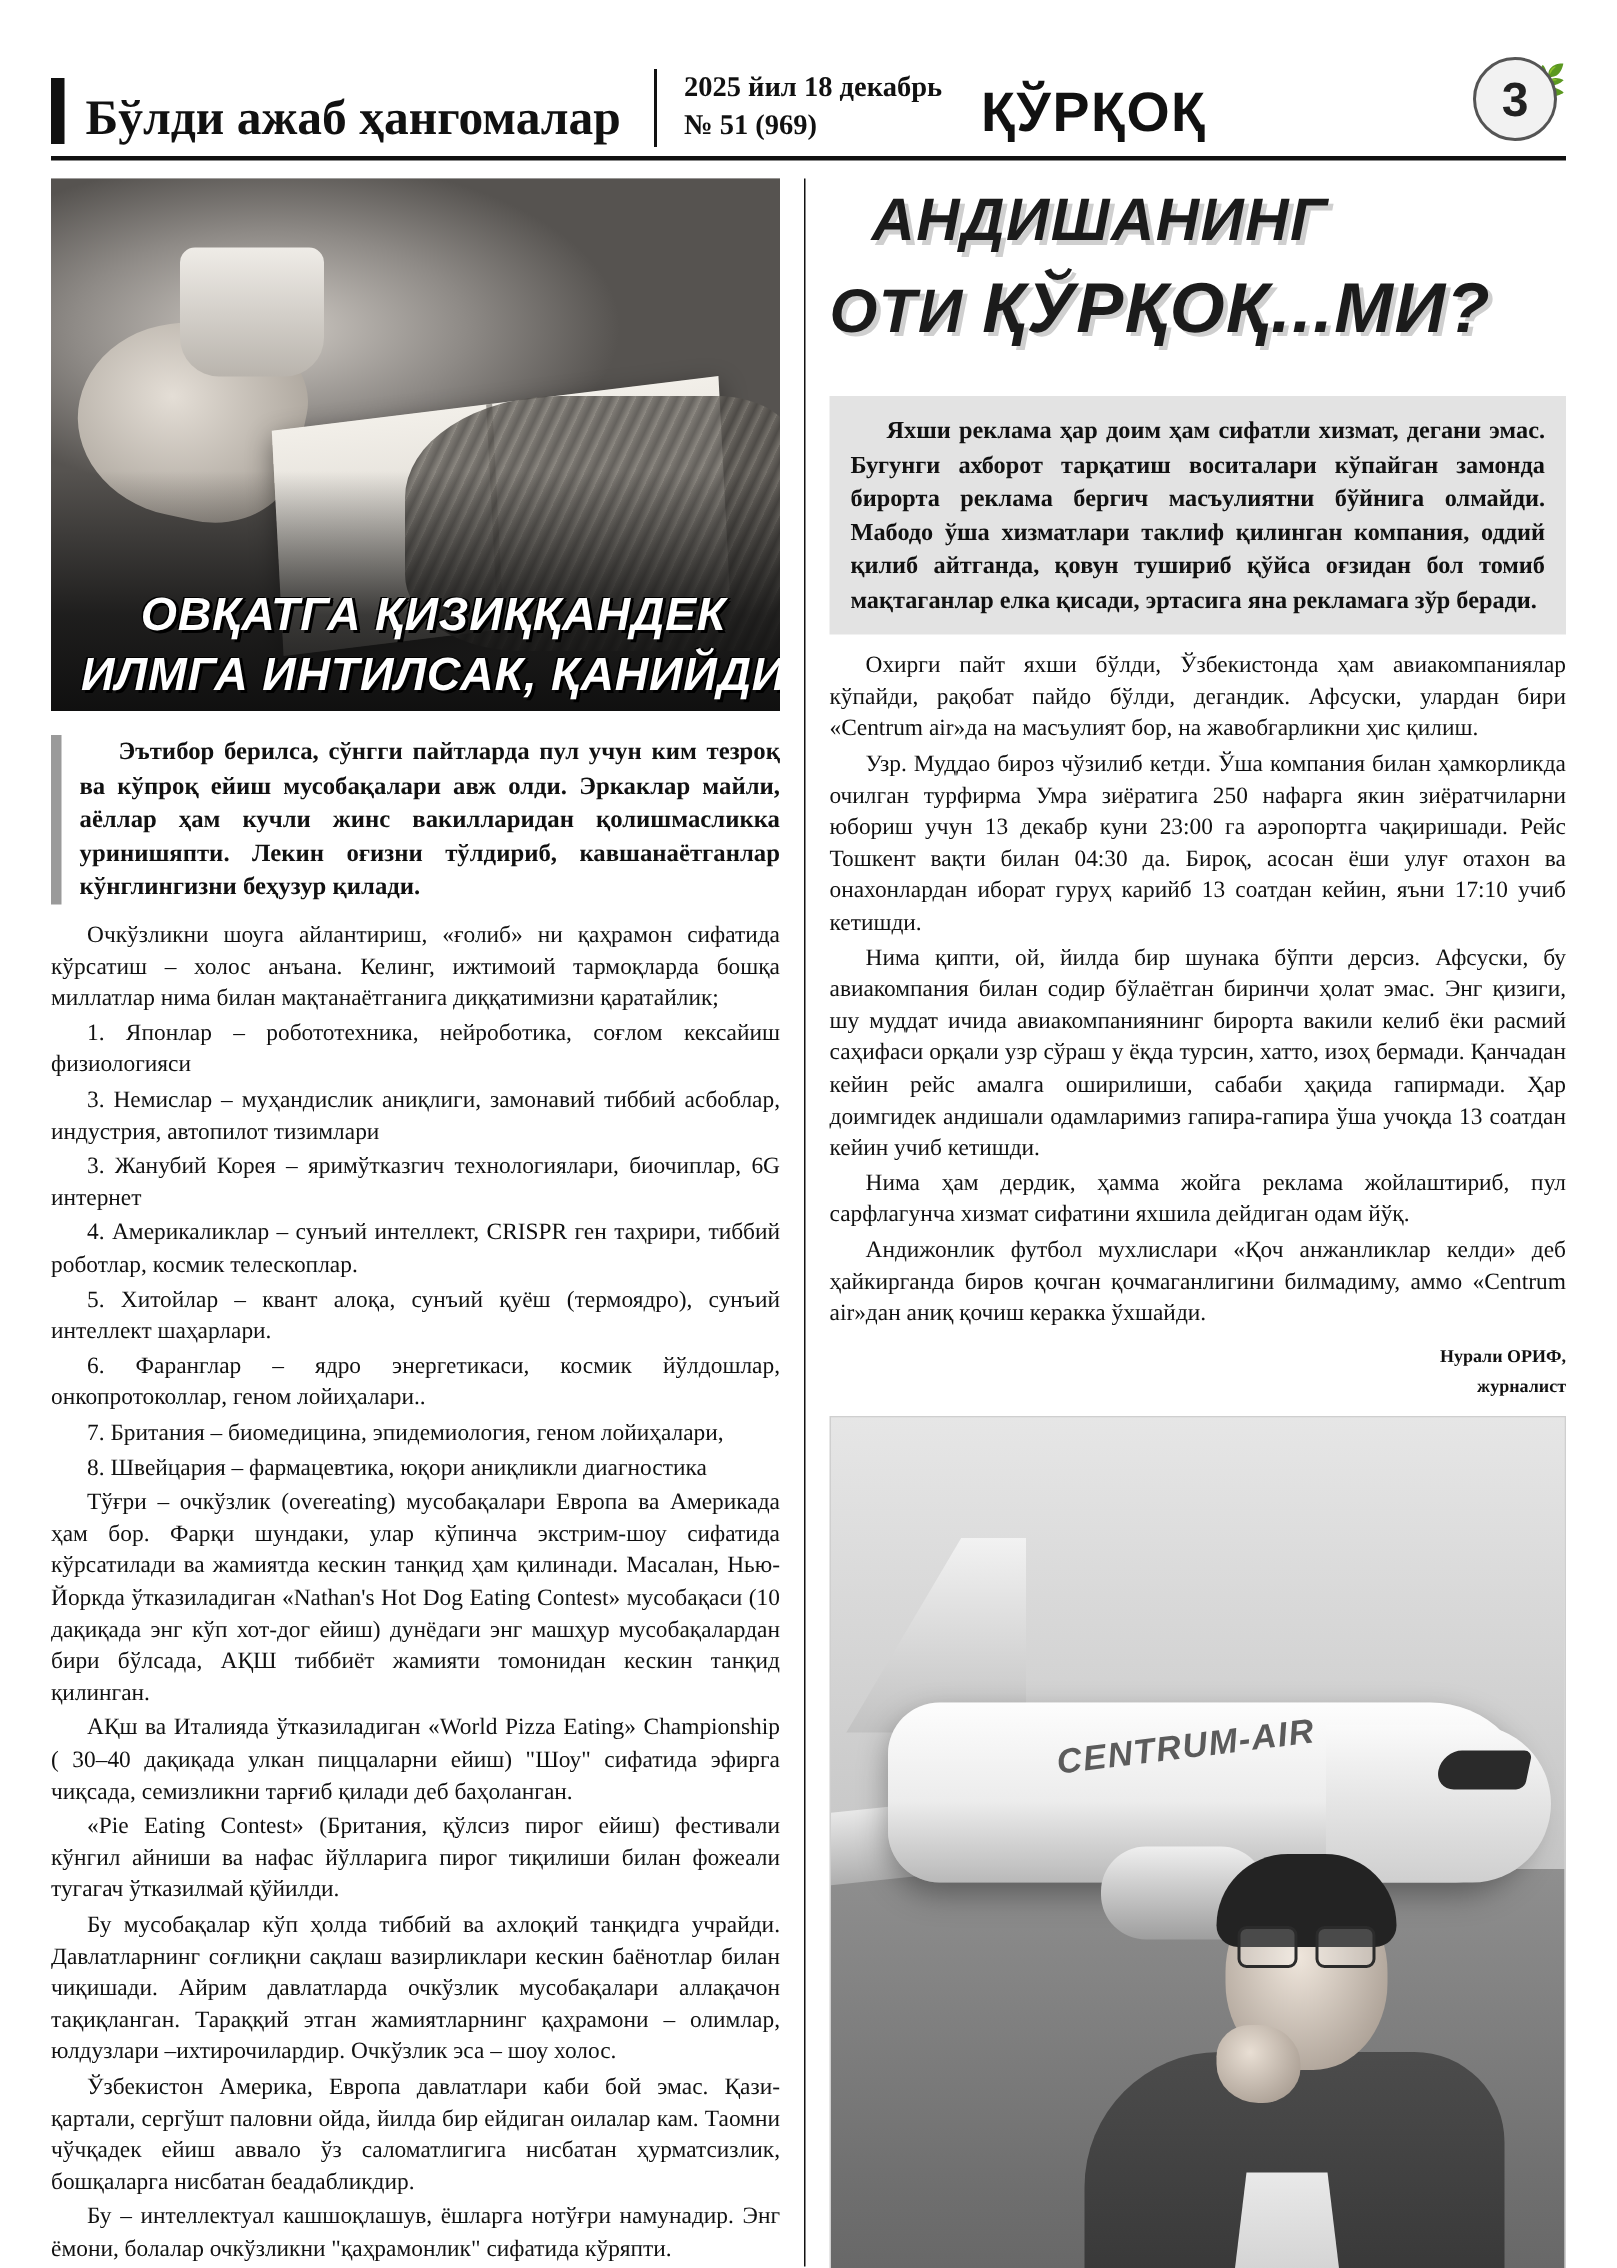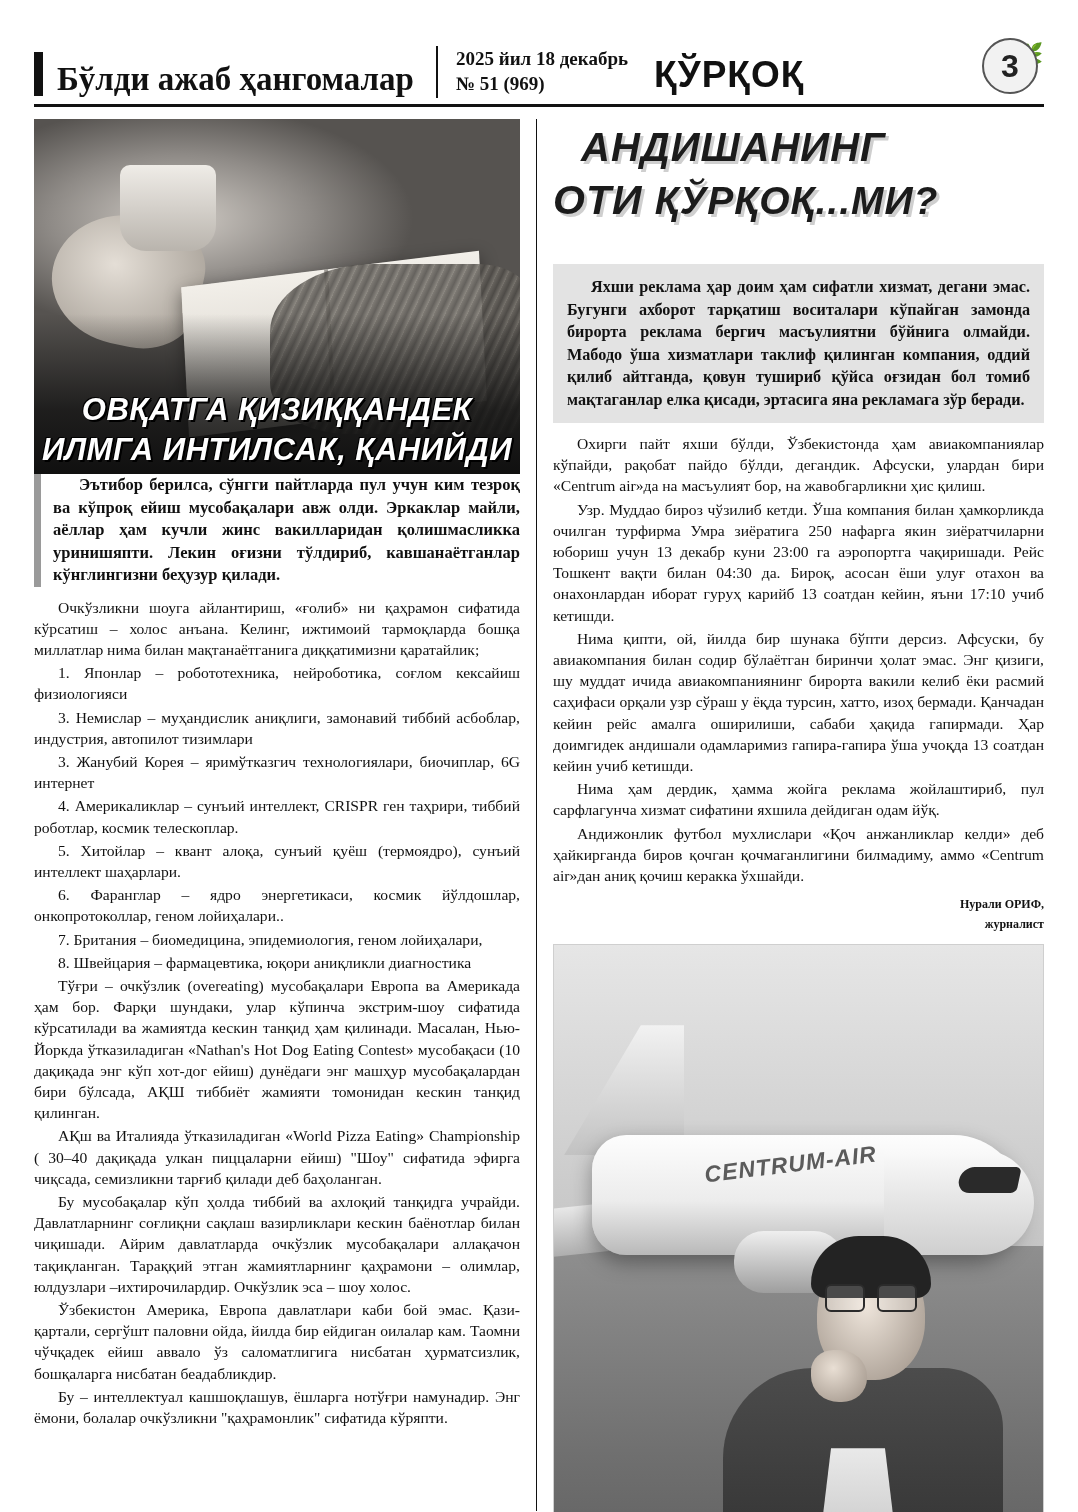--- a/index.html
+++ b/index.html
@@ -110,33 +110,33 @@
   .ph-dark {
     position:absolute; left:0; bottom:0; width:100%; height:160px;
     background:linear-gradient(180deg, rgba(20,20,20,0) 0%, rgba(15,15,15,.78) 60%, rgba(10,10,10,.92) 100%);
   }
   .ph-fur {
     position:absolute; right:-10px; bottom:40px; width:260px; height:170px;
     background:repeating-linear-gradient(115deg,#6b6761 0px,#4d4a46 5px,#7d7972 10px);
     opacity:.85; border-radius:40% 20% 10% 30%;
   }
   .overlay-title {
-    position:absolute; left:0; bottom:4px; width:100%;
+    position:absolute; left:12px; bottom:4px; width:100%;
     text-align:center;
     font-family:"Liberation Sans", sans-serif;
     font-weight:bold; font-style:italic;
     font-size:31px; line-height:40px; color:#fff;
     letter-spacing:.5px;
     text-shadow:2px 2px 0 #000, -1px -1px 0 #000, 2px 0 0 #000;
     padding:0 8px;
   }
 
   
   .lead-wrap {
-    display:flex; 
+    display:flex; margin-top:16px;
   }
   .lead-bar {
     width:7px; background:#9a9a9a; margin-right:12px; flex:0 0 7px;
   }
   .lead-text {
     font-weight:bold; font-size:16.5px; line-height:22.5px;
     text-align:justify; text-indent:26px;
   }
 
   
@@ -154,21 +154,21 @@
   .rhead span {
     display:block;
     font-family:"Liberation Sans", sans-serif;
     font-weight:bold; font-style:italic;
     color:#1b1b1b;
     text-shadow:3px 3px 0 #cfcfcf;
     white-space:nowrap;
   }
   .rh1 { font-size:40px; letter-spacing:1px; position:absolute; left:28px; top:6px; }
   .rh2 { font-size:41px; letter-spacing:1px; position:absolute; left:0px; top:58px; }
-  .rh2 .big { font-size:39px; }
+  .rh2 .big { font-size:47px; }
 
   
   .rlead {
     background:#e3e3e3;
     padding:12px 14px 12px 14px;
     font-weight:bold; font-size:16.2px; line-height:22.5px;
     text-align:justify; text-indent:24px;
     margin-bottom:10px;
   }
 
@@ -310,20 +310,21 @@
         <p class="body-p">1. Японлар – робототехника, нейроботика, соғлом кексайиш физиологияси</p>
         <p class="body-p">3. Немислар – муҳандислик аниқлиги, замонавий тиббий асбоблар, индустрия, автопилот тизимлари</p>
         <p class="body-p">3. Жанубий Корея – яримўтказгич технологиялари, биочиплар, 6G интернет</p>
         <p class="body-p">4. Америкаликлар – сунъий интеллект, CRISPR ген таҳрири, тиббий роботлар, космик телескоплар.</p>
         <p class="body-p">5. Хитойлар – квант алоқа, сунъий қуёш (термоядро), сунъий интеллект шаҳарлари.</p>
         <p class="body-p">6. Фаранглар – ядро энергетикаси, космик йўлдошлар, онкопротоколлар, геном лойиҳалари..</p>
         <p class="body-p">7. Британия – биомедицина, эпидемиология, геном лойиҳалари,</p>
         <p class="body-p">8. Швейцария – фармацевтика, юқори аниқликли диагностика</p>
         <p class="body-p">Тўғри – очкўзлик (overeating) мусобақалари Европа ва Америкада ҳам бор. Фарқи шундаки, улар кўпинча экстрим-шоу сифатида кўрсатилади ва жамиятда кескин танқид ҳам қилинади. Масалан, Нью-Йоркда ўтказиладиган «Nathan's Hot Dog Eating Contest» мусобақаси (10 дақиқада энг кўп хот-дог ейиш) дунёдаги энг машҳур мусобақалардан бири бўлсада, АҚШ тиббиёт жамияти томонидан кескин танқид қилинган.</p>
         <p class="body-p"> АҚш ва Италияда ўтказиладиган «World Pizza Eating» Championship ( 30–40 дақиқада улкан пиццаларни ейиш) "Шоу" сифатида эфирга чиқсада, семизликни тарғиб қилади деб баҳоланган.</p>
+        <p class="body-p">«Pie Eating Contest» (Британия, қўлсиз пирог ейиш) фестивали кўнгил айниши ва нафас йўлларига пирог тиқилиши билан фожеали тугагач ўтказилмай қўйилди.</p>
         <p class="body-p">Бу мусобақалар кўп ҳолда тиббий ва ахлоқий танқидга учрайди. Давлатларнинг соғлиқни сақлаш вазирликлари кескин баёнотлар билан чиқишади. Айрим давлатларда очкўзлик мусобақалари аллақачон тақиқланган. Тараққий этган жамиятларнинг қаҳрамони – олимлар, юлдузлари –ихтирочилардир. Очкўзлик эса – шоу холос.</p>
         <p class="body-p">Ўзбекистон Америка, Европа давлатлари каби бой эмас. Қази-қартали, сергўшт паловни ойда, йилда бир ейдиган оилалар кам. Таомни чўчқадек ейиш аввало ўз саломатлигига нисбатан ҳурматсизлик, бошқаларга нисбатан беадабликдир.</p>
         <p class="body-p">Бу – интеллектуал кашшоқлашув, ёшларга нотўғри намунадир. Энг ёмони, болалар очкўзликни "қаҳрамонлик" сифатида кўряпти.</p>
 
       </div>
 
     </div>
 
     <div class="col-div"></div>
 

